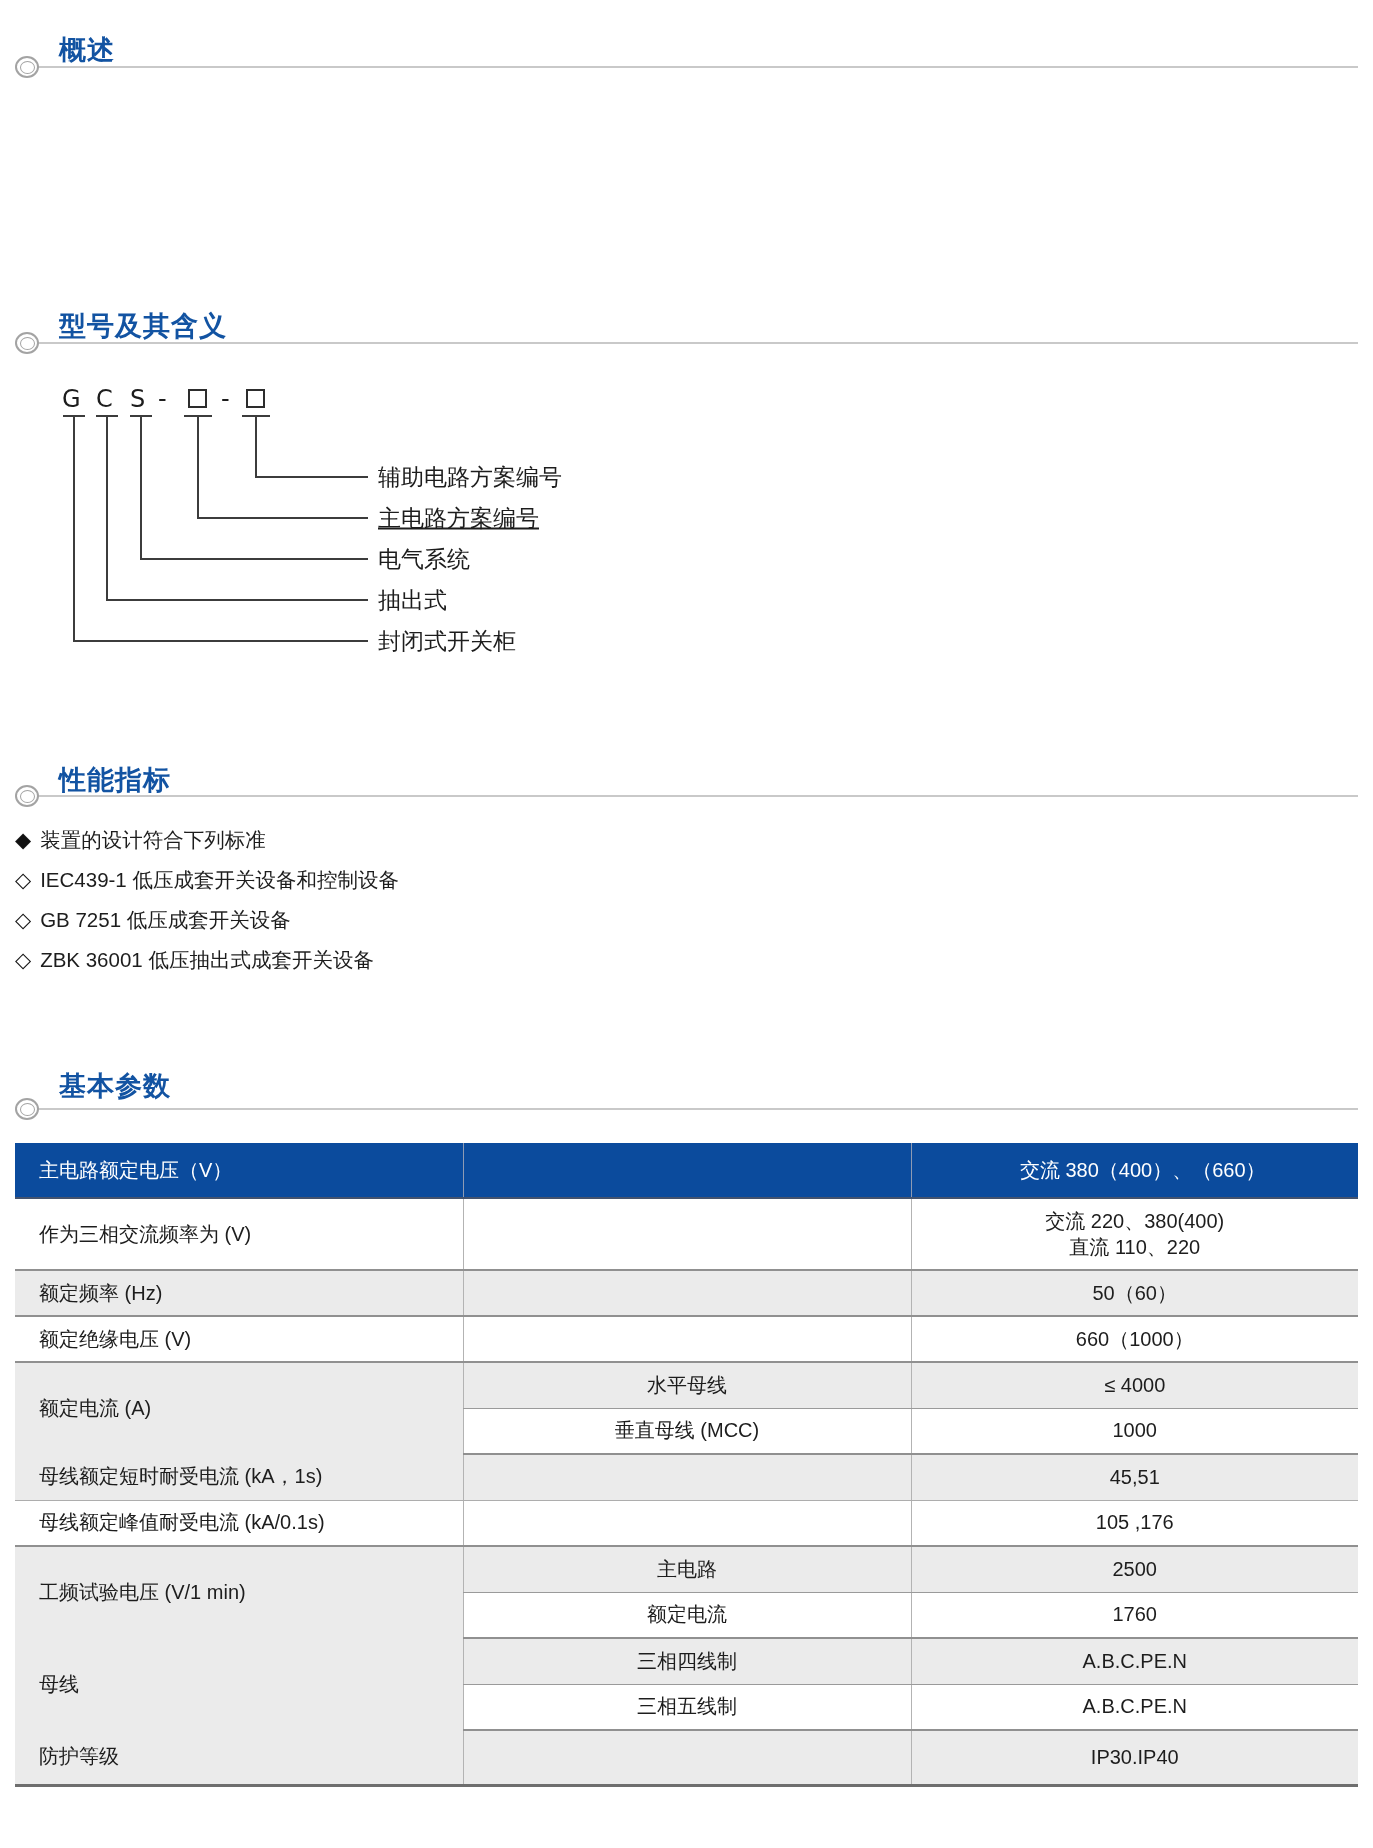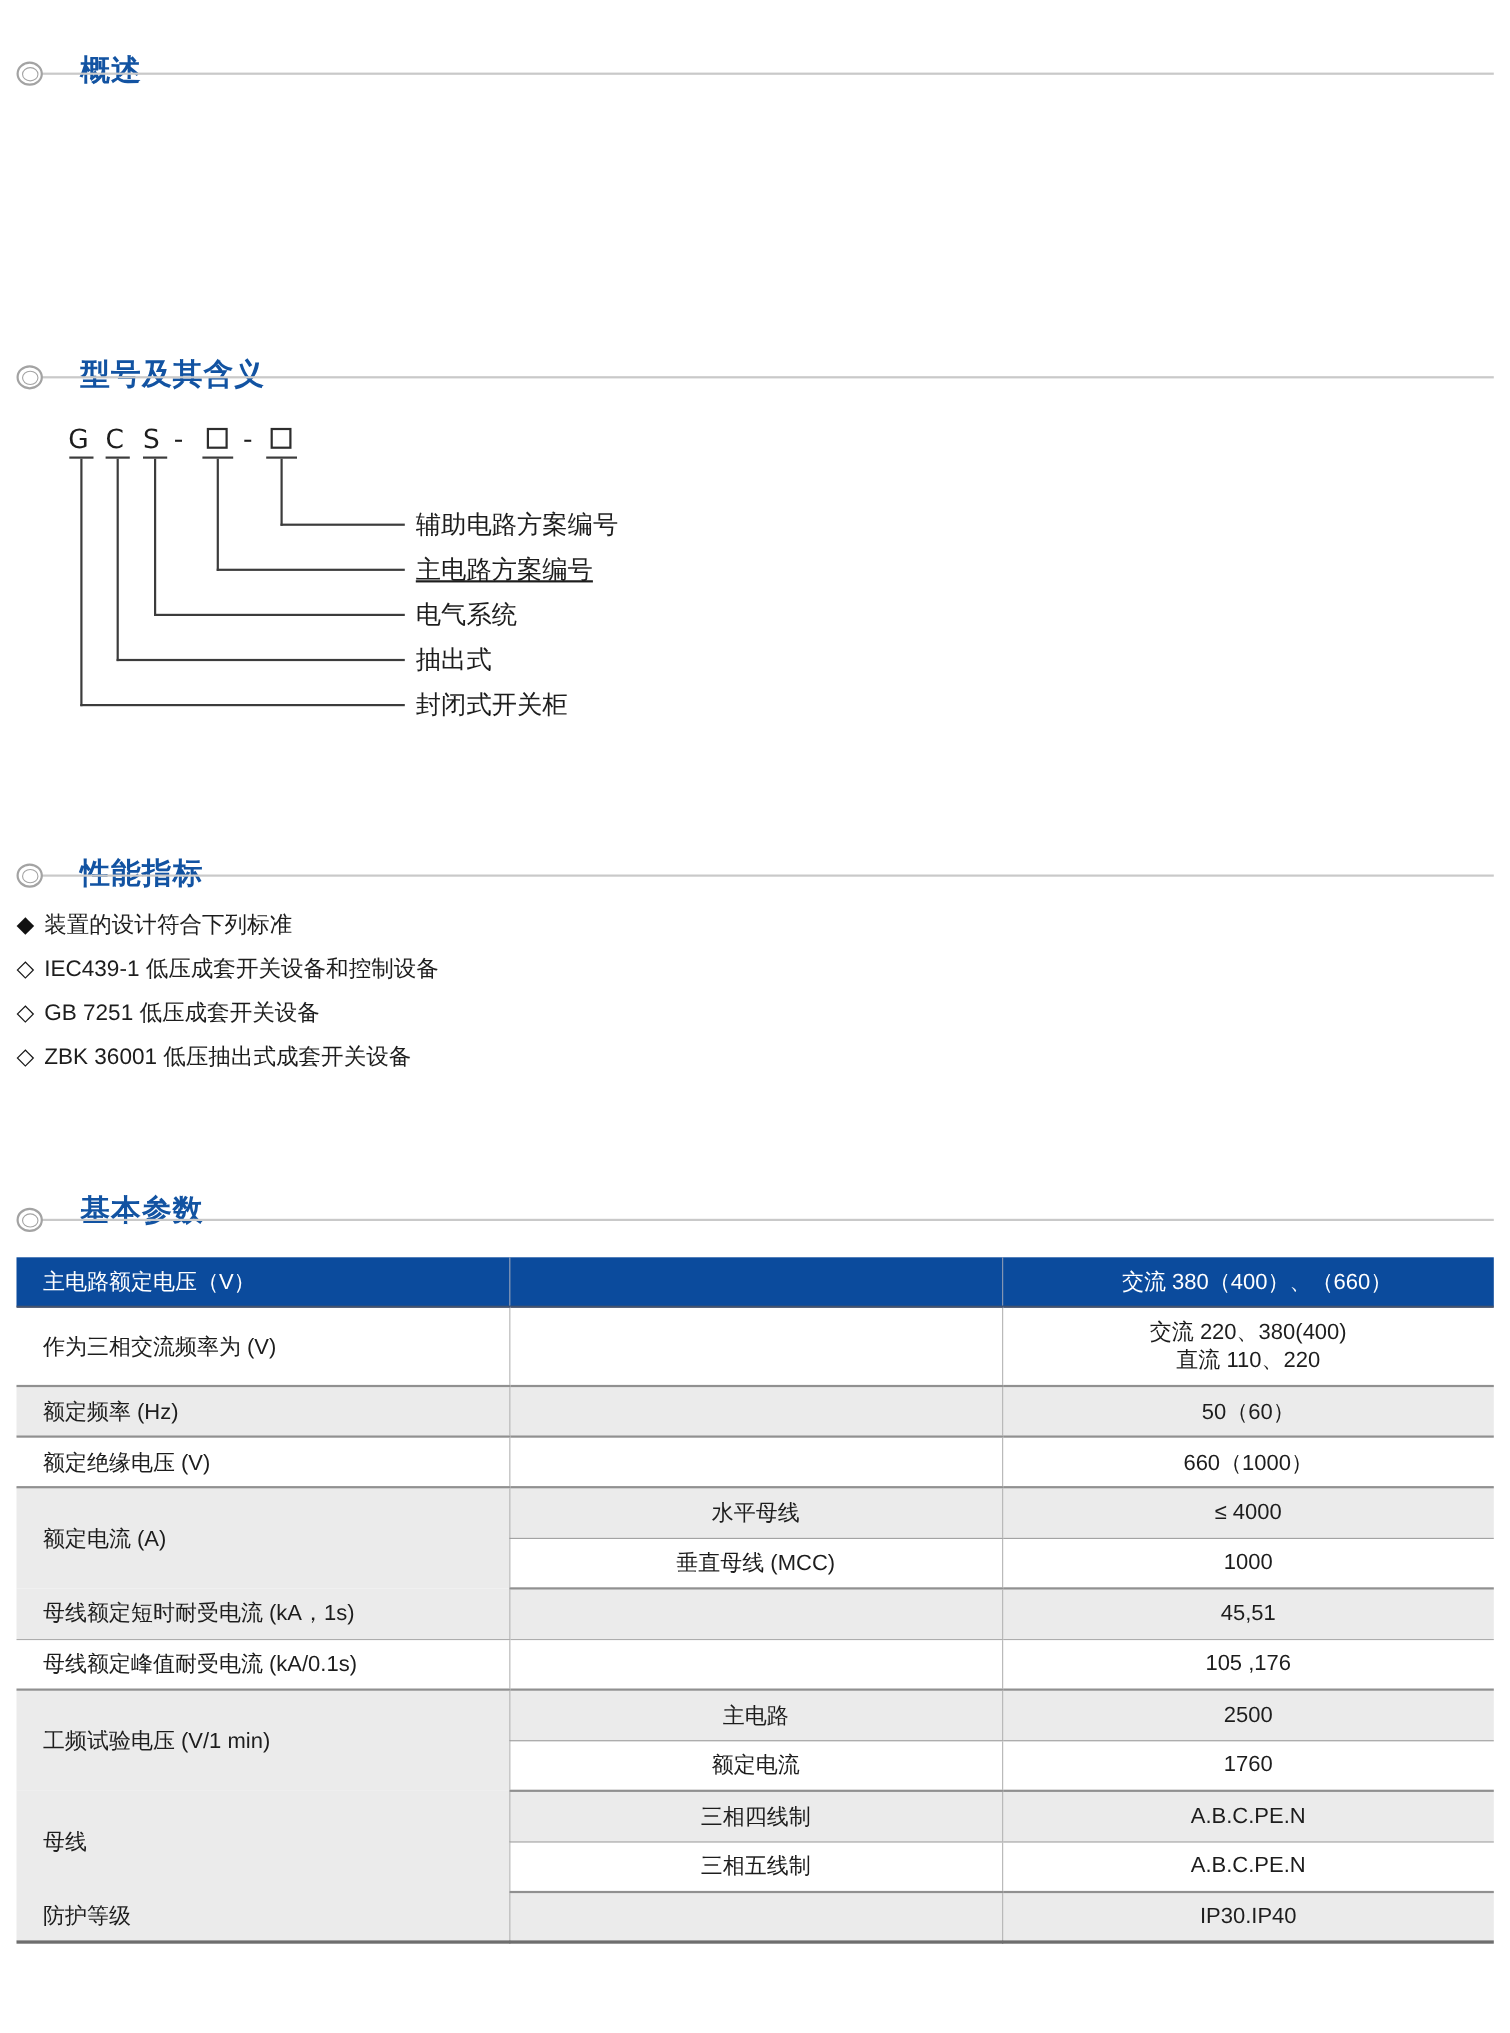--- a/index.html
+++ b/index.html
@@ -1,19 +1,19 @@
 <!DOCTYPE html>
 <html><head>
 <meta charset="utf-8">
 <style>
   html,body{margin:0;padding:0;background:#fff;}
   .page{position:relative;width:1373px;height:1848px;background:#fff;overflow:hidden;
         font-family:"Liberation Sans","DejaVu Sans",sans-serif;color:#222;}
   
-  .sec-title{position:absolute;left:57px;margin:16px;font-size:27px;font-weight:bold;color:#1253a2;letter-spacing:1px;}
+  .sec-title{position:absolute;left:57px;margin:2px;font-size:27px;font-weight:bold;color:#1253a2;letter-spacing:1px;}
   .sec-line{position:absolute;left:37px;width:1321px;height:2px;background:#c9c9c9;}
   .sec-circle{position:absolute;left:15px;width:24px;height:22px;border:2px solid #a3a3a3;border-radius:50%;
               background:#fff;display:flex;align-items:center;justify-content:center;box-sizing:border-box;}
   .sec-circle .inner{width:13px;height:11px;border:1px solid #a3a3a3;border-radius:50%;}
   
   .para{position:absolute;left:14px;top:90px;width:1344px;font-size:20.5px;line-height:34px;
         text-align:justify;text-indent:2.1em;color:#1d1d1d;}
   
   .code-char{position:absolute;top:385px;font-size:24px;color:#1d1d1d;font-family:"DejaVu Sans",sans-serif;}
   .code-box{position:absolute;top:389px;width:19px;height:19px;border:2px solid #2d2d2d;box-sizing:border-box;background:#fff;}
@@ -24,21 +24,21 @@
   
   .bullets{position:absolute;left:15px;top:820px;}
   .bullet-item{height:40px;display:flex;align-items:center;font-size:20.5px;color:#1d1d1d;}
   .bullet-item .glyph{font-size:21px;margin-right:9px;color:#111;}
   
   .ptable{position:absolute;left:15px;top:1143px;width:1343px;border-collapse:collapse;table-layout:fixed;
           font-size:20px;color:#1d1d1d;border-bottom:3px solid #6e6e6e;}
   .ptable td{padding:0;vertical-align:middle;}
   .ptable .c1{text-align:left;padding-left:24px;}
   .ptable .c2,.ptable .c3{text-align:center;border-left:1px solid #b3b3b3;}
-  .h45{height:45px}.h72{height:72px}.h46{height:46px}
+  .h45{height:55px}.h72{height:72px}.h46{height:46px}
   .rowblue td{background:#0b4b9d;color:#fff;border-bottom:2px solid #44536e;padding-left:16px;}
   .rowblue .c2,.rowblue .c3{border-left:1px solid #8e9bb4;}
   .bg-g{background:#ebebeb;}
   .bg-w{background:#ffffff;}
   .b-major td{border-bottom:2px solid #909090;}
   .b-minor td{border-bottom:1px solid #adadad;}
   .b-sub .c2,.b-sub .c3{border-bottom:1px solid #9a9a9a;}
   .two-line{line-height:26px;}
 </style>
 </head>

